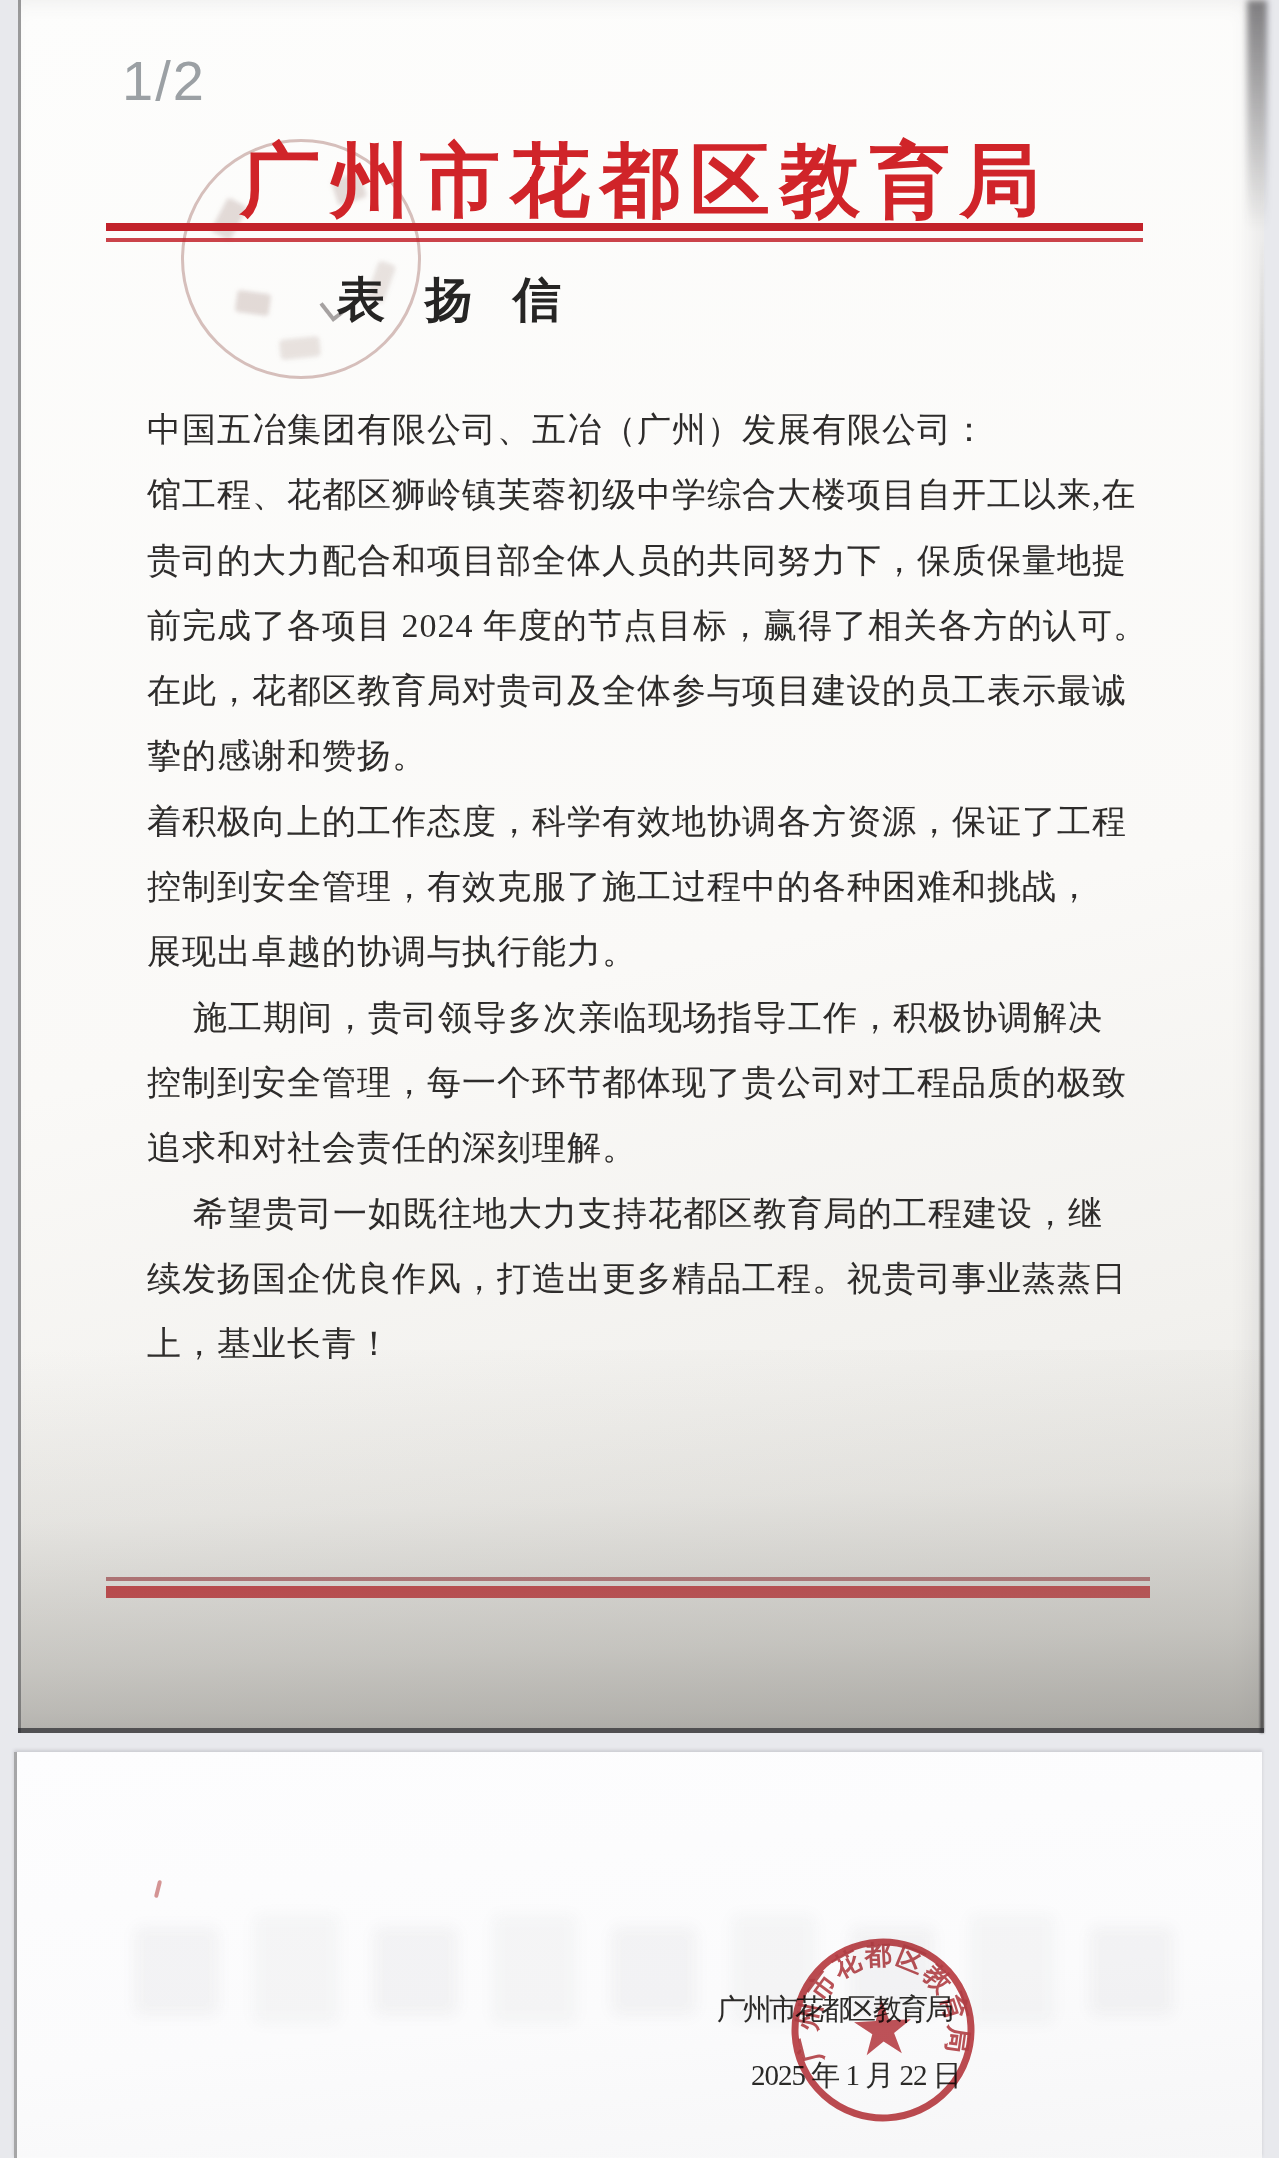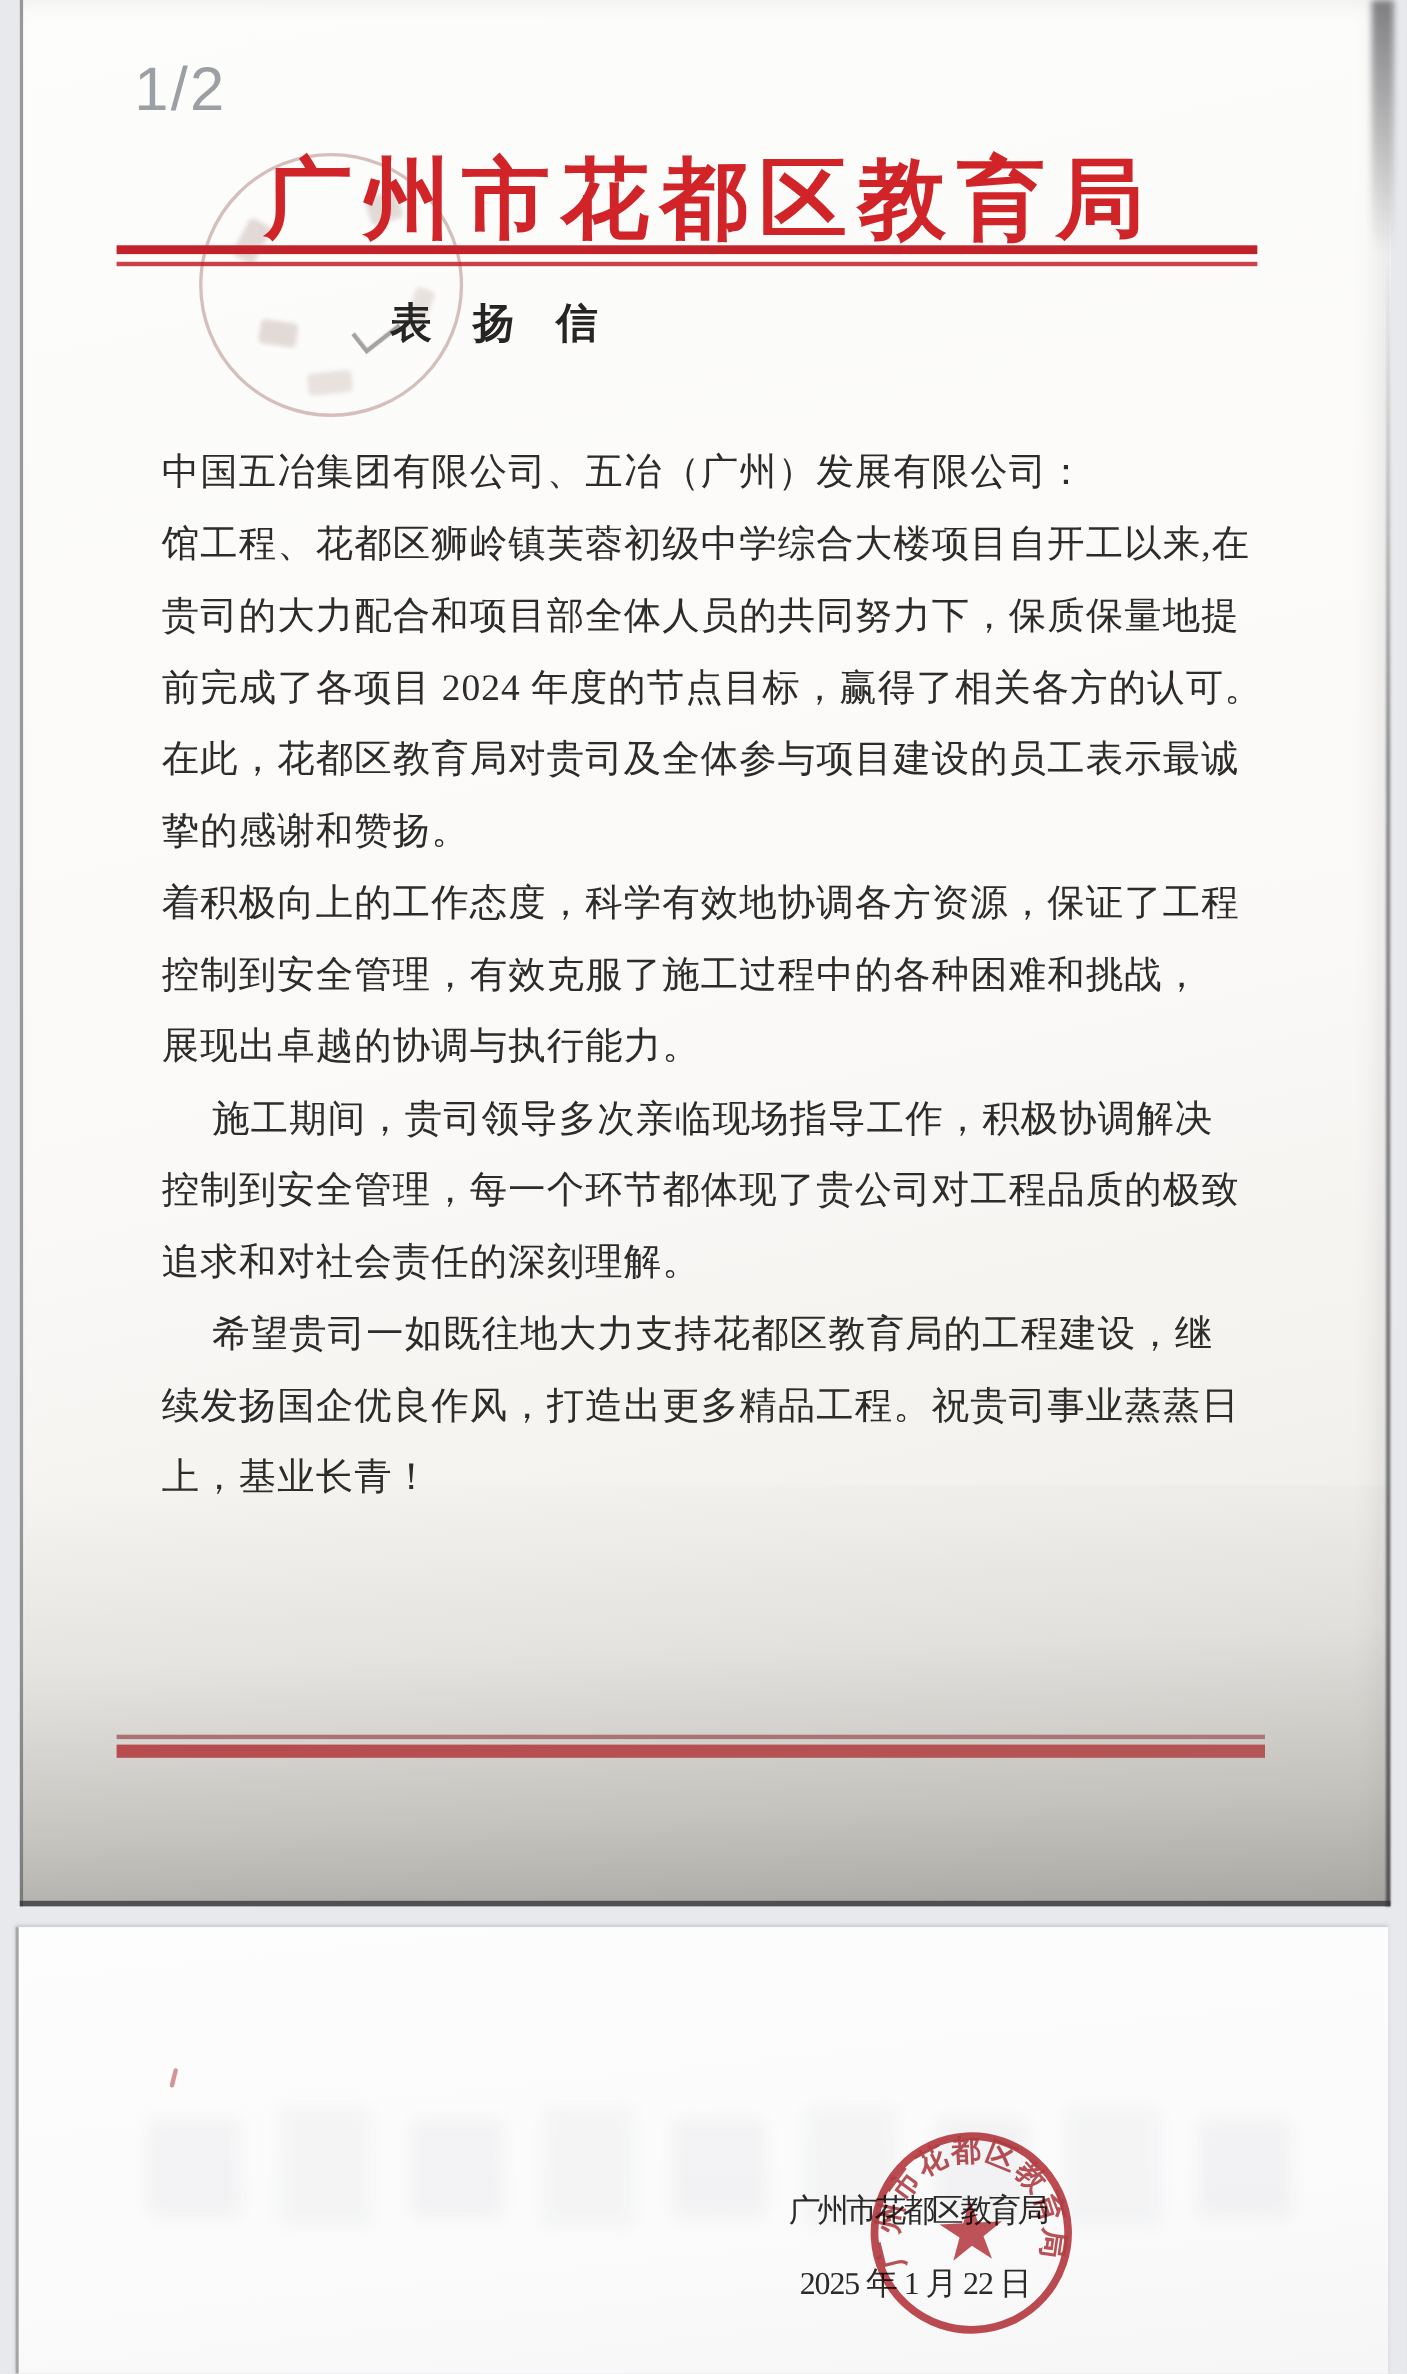--- a/index.html
+++ b/index.html
@@ -10,21 +10,21 @@
          background:linear-gradient(168deg,#fdfdfc 0%,#faf9f7 55%,#f2f1ee 78%,#e7e6e2 100%);
          box-shadow:inset -12px 0 22px rgba(70,70,78,.10), inset 3px 0 4px rgba(255,255,255,.6);}
   .page-indicator{position:absolute;left:104px;top:48px;font-family:"Liberation Sans",sans-serif;
          font-size:56px;font-weight:500;letter-spacing:2px;color:#9ba0a4;}
   .org-title{position:absolute;left:222px;top:128px;font-size:80px;font-weight:bold;
          letter-spacing:10px;color:#d02429;white-space:nowrap;z-index:3;}
   .rule{position:absolute;left:88px;width:1037px;background:#c2222a;z-index:3;}
   .rule-thick{top:223px;height:8px;}
   .rule-thin{top:238px;height:4px;opacity:.85;}
   .letter-title{position:absolute;left:438px;top:268px;transform:translateX(-50%);
-         font-size:38px;font-weight:bold;letter-spacing:14px;color:#262524;white-space:nowrap;z-index:3;}
+         font-size:48px;font-weight:bold;letter-spacing:14px;color:#262524;white-space:nowrap;z-index:3;}
   .letter-body{position:absolute;left:129px;top:397px;line-height:65.3px;font-size:34px;
          letter-spacing:1px;color:#2e2c2b;white-space:nowrap;z-index:3;}
   .line{height:65.3px;}
   .line.indent{padding-left:46px;}
   .f-rule{position:absolute;left:88px;width:1044px;z-index:3;}
   .f-rule-thin{top:1577px;height:4px;background:rgba(153,38,44,.72);}
   .f-rule-thick{top:1586px;height:12px;background:#c32127;}
   
   .faint-stamp{position:absolute;left:163px;top:139px;width:234px;height:234px;border-radius:50%;
          border:3px solid rgba(175,130,124,.5);z-index:2;}
@@ -54,21 +54,21 @@
   .edge-left2{position:absolute;left:0;top:0;bottom:0;width:3px;background:rgba(80,80,82,.5);}
   .ghost-band{position:absolute;left:120px;top:160px;width:1040px;height:125px;display:flex;gap:34px;
          filter:blur(7px);opacity:.6;transform:scaleX(-1);}
   .ghost-band div{flex:1;background:rgba(108,110,120,.10);border-radius:8px;}
   .ghost-band div:nth-child(odd){margin-top:14px;height:90px;}
   .ghost-band div:nth-child(even){margin-top:2px;height:110px;background:rgba(108,110,120,.08);}
   .ink-speck{position:absolute;left:142px;top:128px;width:4px;height:18px;
          background:rgba(178,62,62,.55);transform:rotate(14deg);border-radius:2px;}
   .signature{position:absolute;left:703px;top:238px;font-size:29px;letter-spacing:-3px;
          color:#2b2a28;white-space:nowrap;z-index:2;}
-  .sign-date{position:absolute;left:713px;top:304px;font-size:29px;letter-spacing:-1px;
+  .sign-date{position:absolute;left:737px;top:304px;font-size:29px;letter-spacing:-1px;
          color:#2b2a28;white-space:nowrap;z-index:2;}
   .stamp{position:absolute;left:769px;top:178px;width:200px;height:200px;z-index:3;
          mix-blend-mode:multiply;opacity:.9;transform:rotate(-3deg);}
 </style>
 </head>
 <body>
 
 <div class="scene">
 
   <div class="page1">

